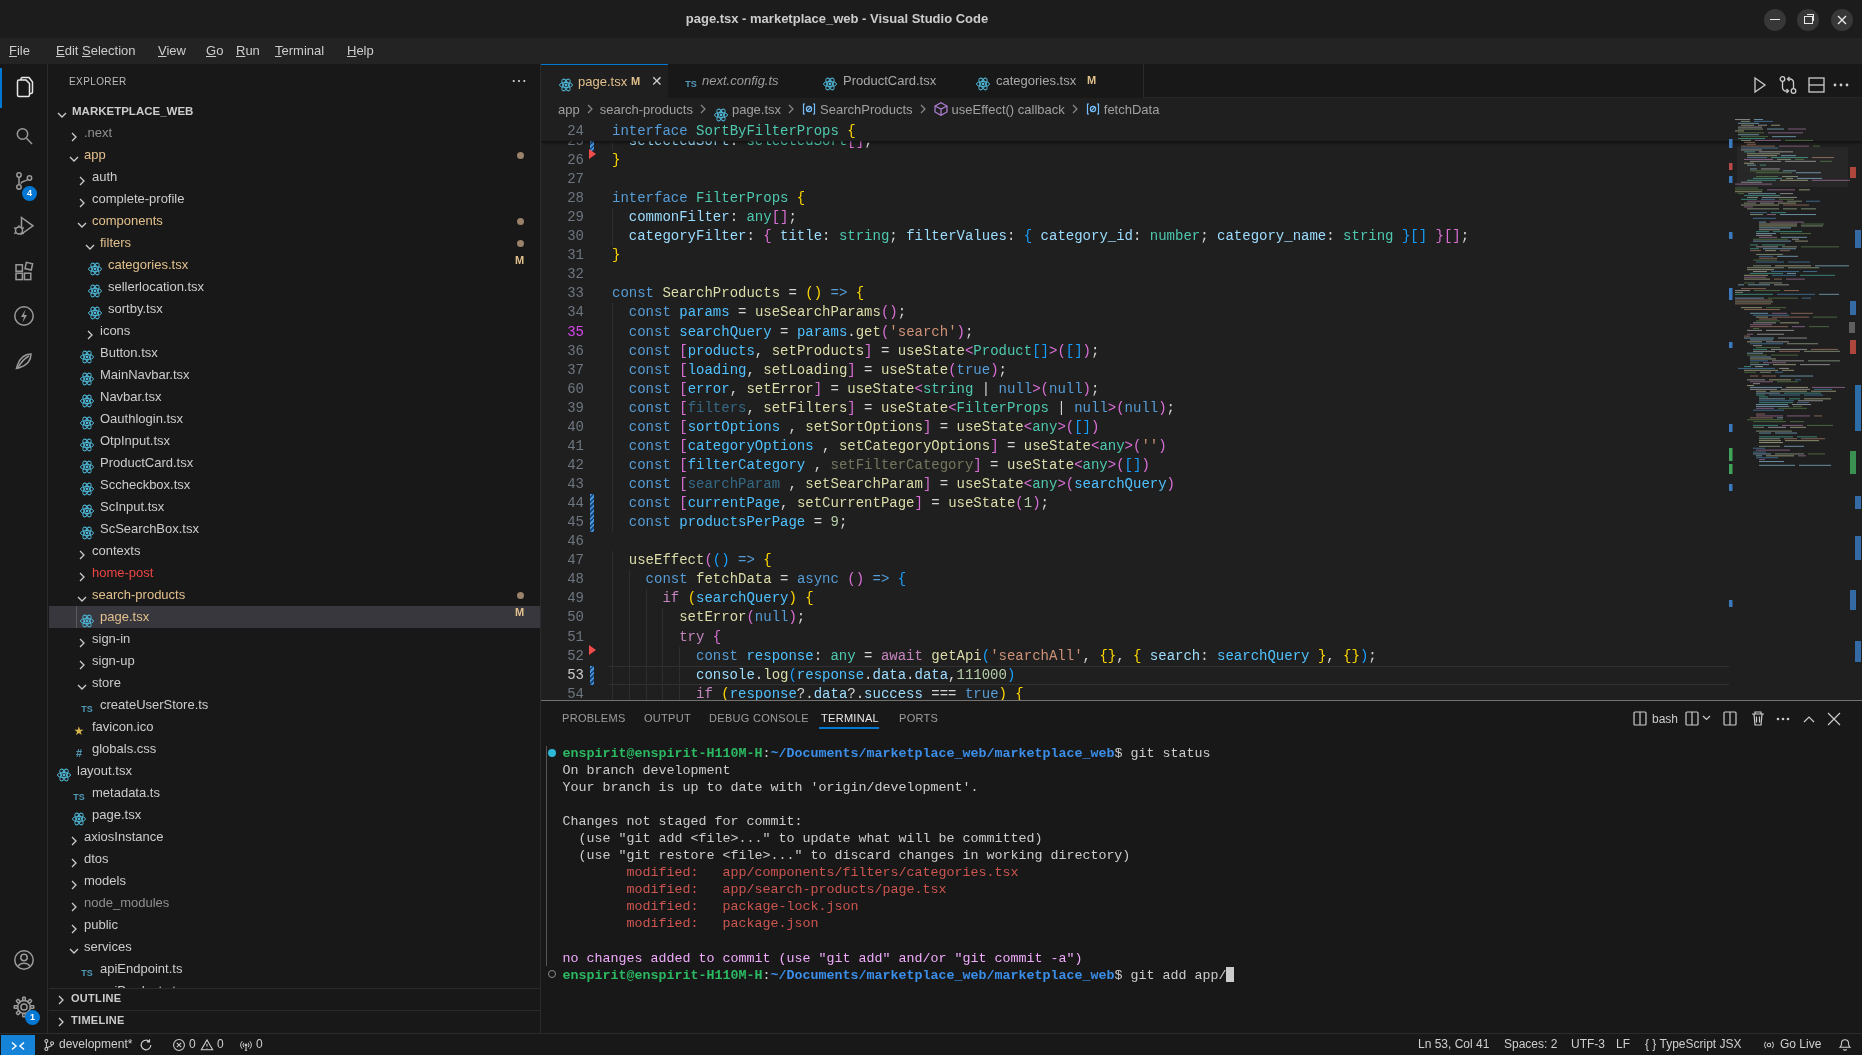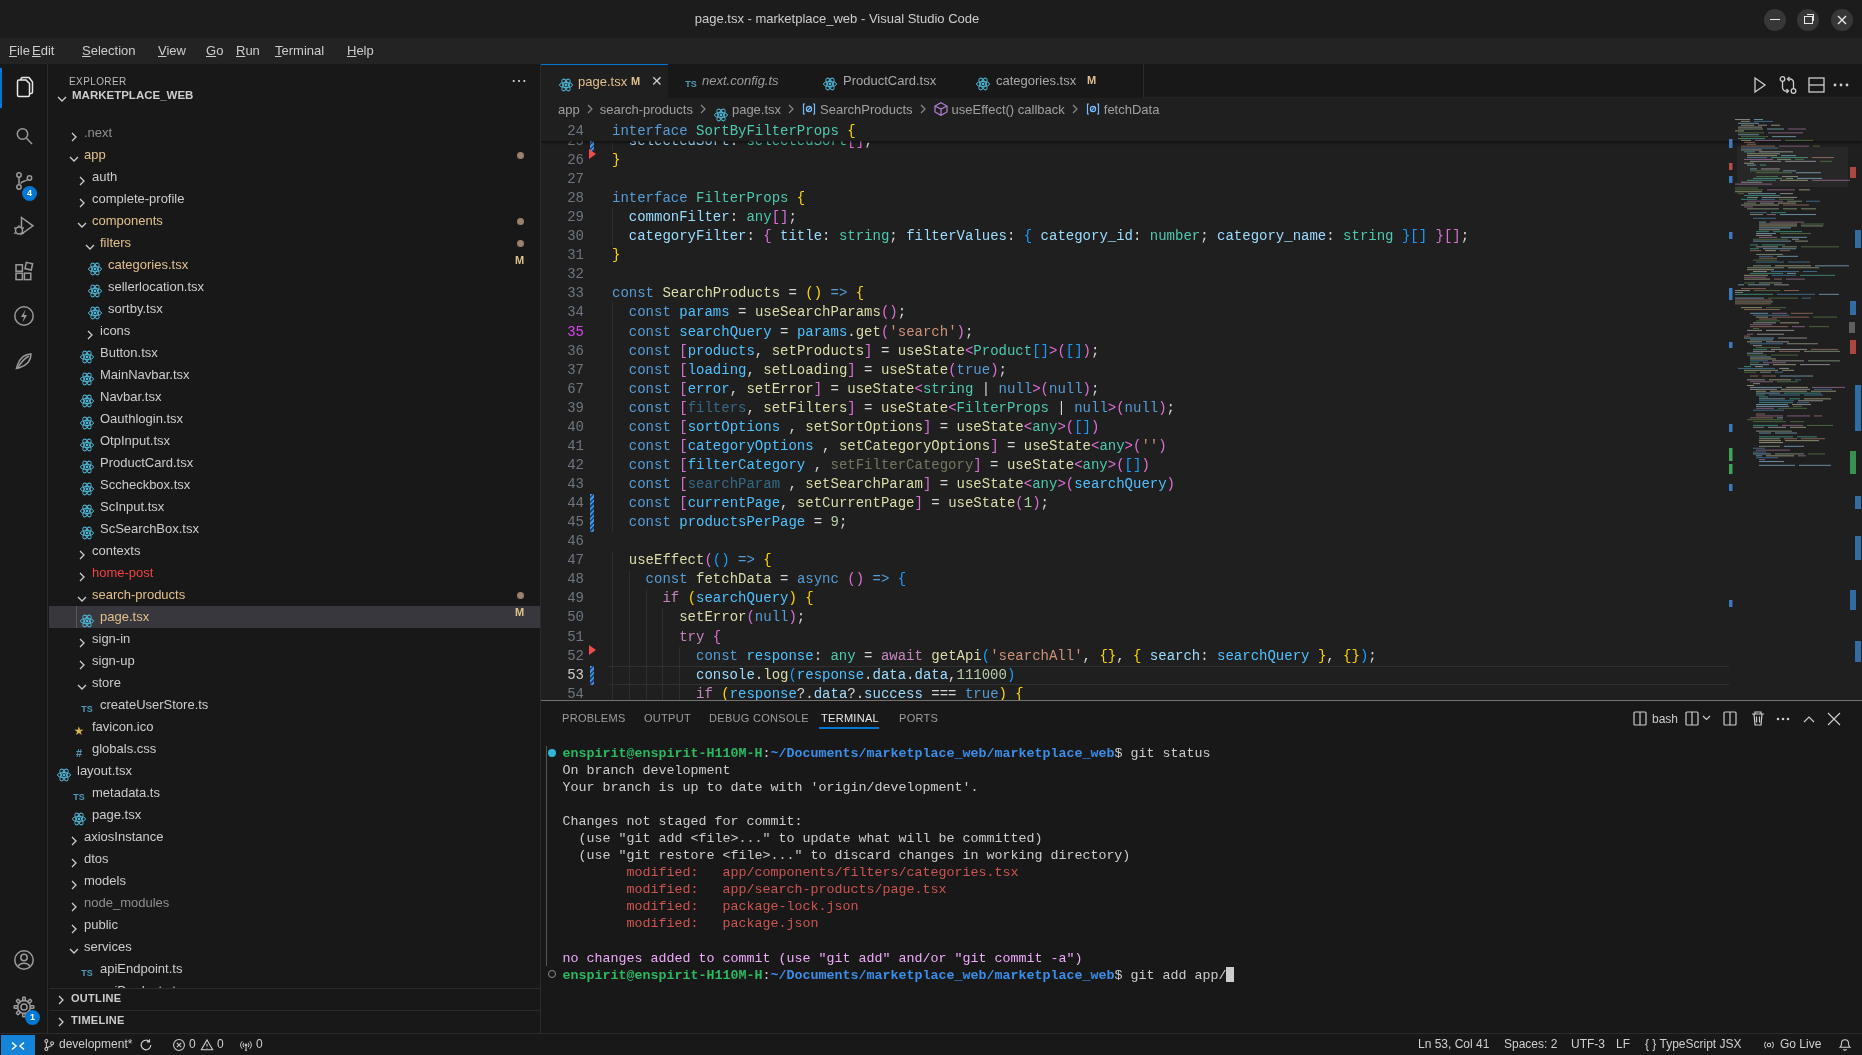--- a/index.html
+++ b/index.html
@@ -3,38 +3,38 @@
 <style>
 *{margin:0;padding:0;box-sizing:content-box}
 html,body{width:1862px;height:1055px;overflow:hidden;background:#181818;font-family:"Liberation Sans",sans-serif}
 pre.code{font:14px "Liberation Mono",monospace;line-height:19.06px;margin:0;white-space:pre}
 pre.term{font:13.33px "Liberation Mono",monospace;line-height:17.1px;margin:0;white-space:pre;color:#cccccc}
 svg.tw{width:16px;height:16px;display:inline-block;vertical-align:middle}
 </style></head>
 <body>
 
 <div style="position:absolute;left:0;top:0;width:1862px;height:38px;background:#1c1c1c">
- <div style="position:absolute;left:0;top:0;width:1674px;height:38px;text-align:center;line-height:38px;color:#cccccc;font-size:13px;font-weight:normal">page.tsx - marketplace_web - Visual Studio Code</div>
+ <div style="position:absolute;left:0;top:0;width:1674px;height:38px;text-align:center;line-height:38px;color:#cccccc;font-size:13px;font-weight:bold">page.tsx - marketplace_web - Visual Studio Code</div>
  <div style="position:absolute;left:1764px;top:8.5px;width:22px;height:22px;border-radius:50%;background:#373737">
       <div style="position:absolute;left:6px;top:10px;width:10px;height:1.6px;background:#e8e8e8"></div>
     </div>
  <div style="position:absolute;left:1797px;top:8.5px;width:22px;height:22px;border-radius:50%;background:#373737">
       <div style="position:absolute;left:7px;top:7px;width:6.5px;height:6.5px;border:1.3px solid #e8e8e8"></div>
       <div style="position:absolute;left:9.5px;top:5px;width:6px;height:6px;border-top:1.3px solid #e8e8e8;border-right:1.3px solid #e8e8e8"></div>
     </div>
  <div style="position:absolute;left:1831px;top:8.5px;width:22px;height:22px;border-radius:50%;background:#373737">
       <svg style="position:absolute;left:5px;top:5px" width="12" height="12" viewBox="0 0 12 12">
         <path d="M2 2l8 8M10 2l-8 8" stroke="#e8e8e8" stroke-width="1.4"></path>
       </svg>
     </div>
 </div>
 
 <div style="position:absolute;left:0;top:38px;width:1862px;height:26px;background:#232323;color:#cccccc;font-size:13px;line-height:26px">
  <span style="position:absolute;left:9px"><u>F</u>ile</span>
- <span style="position:absolute;left:32px"><u>E</u>dit</span>
+ <span style="position:absolute;left:56px"><u>E</u>dit</span>
  <span style="position:absolute;left:82px"><u>S</u>election</span>
  <span style="position:absolute;left:158px"><u>V</u>iew</span>
  <span style="position:absolute;left:206px"><u>G</u>o</span>
  <span style="position:absolute;left:236px"><u>R</u>un</span>
  <span style="position:absolute;left:275px"><u>T</u>erminal</span>
  <span style="position:absolute;left:347px"><u>H</u>elp</span>
 </div>
 
 <div style="position:absolute;left:0;top:64px;width:48px;height:969px;background:#181818;border-right:1px solid #2b2b2b;box-sizing:border-box">
 <svg style="position:absolute;left:12px;top:12px" width="24" height="24" viewBox="0 0 24 24" fill="none" stroke="#e7e7e7" stroke-width="1.5">
@@ -90,21 +90,21 @@
       <rect x="10.7" y="2.2" width="2.6" height="3.4" rx="0.6" transform="rotate(270 12 12)"></rect>
       <rect x="10.7" y="2.2" width="2.6" height="3.4" rx="0.6" transform="rotate(315 12 12)"></rect>
     </svg>
     <div style="position:absolute;left:25px;top:946px;width:15px;height:15px;border-radius:50%;background:#0078d4;color:#fff;font:bold 9px 'Liberation Sans',sans-serif;text-align:center;line-height:15px">1</div>
 </div>
 
 <div style="position:absolute;left:49px;top:64px;width:492px;height:969px;background:#181818;border-right:1px solid #2b2b2b;box-sizing:border-box;overflow:hidden">
  <span style="position:absolute;left:20px;top:12px;font-size:10px;color:#bbbbbb;letter-spacing:.4px">EXPLORER</span>
  <span style="position:absolute;left:462px;top:7px;color:#cccccc;font-size:16px;letter-spacing:1px">⋯</span>
 </div>
-<div style="position:absolute;left:49px;top:84px;width:491px;height:22px;line-height:22px;">
+<div style="position:absolute;left:49px;top:100px;width:491px;height:22px;line-height:22px;">
     <span style="position:absolute;left:5px;top:3px;width:16px;height:16px"><svg class="tw" viewBox="0 0 16 16">
         <path d="M4 6l4 4 4-4" fill="none" stroke="#cccccc" stroke-width="1.3"></path>
       </svg></span>
     <span style="position:absolute;left:23px;top:0;color:#cccccc;font-weight:bold;font-size:11.5px;line-height:22px;white-space:nowrap">MARKETPLACE_WEB</span>
   </div>
 <div style="position:absolute;left:49px;top:122px;width:491px;height:22px;line-height:22px;">
     <span style="position:absolute;left:17px;top:3px;width:16px;height:16px"><svg class="tw" viewBox="0 0 16 16">
         <path d="M6 4l4 4-4 4" fill="none" stroke="#cccccc" stroke-width="1.3"></path>
       </svg></span>
     <span style="position:absolute;left:35px;top:0;color:#8f8f8f;font-size:13px;line-height:22px;white-space:nowrap">.next</span>
@@ -525,21 +525,21 @@
 <span style="color:#6e7681">28</span>
 <span style="color:#6e7681">29</span>
 <span style="color:#6e7681">30</span>
 <span style="color:#6e7681">31</span>
 <span style="color:#6e7681">32</span>
 <span style="color:#6e7681">33</span>
 <span style="color:#6e7681">34</span>
 <span style="color:#d946ef">35</span>
 <span style="color:#6e7681">36</span>
 <span style="color:#6e7681">37</span>
-<span style="color:#6e7681">67</span>
+<span style="color:#6e7681">60</span>
 <span style="color:#6e7681">39</span>
 <span style="color:#6e7681">40</span>
 <span style="color:#6e7681">41</span>
 <span style="color:#6e7681">42</span>
 <span style="color:#6e7681">43</span>
 <span style="color:#6e7681">44</span>
 <span style="color:#6e7681">45</span>
 <span style="color:#6e7681">46</span>
 <span style="color:#6e7681">47</span>
 <span style="color:#6e7681">48</span>

